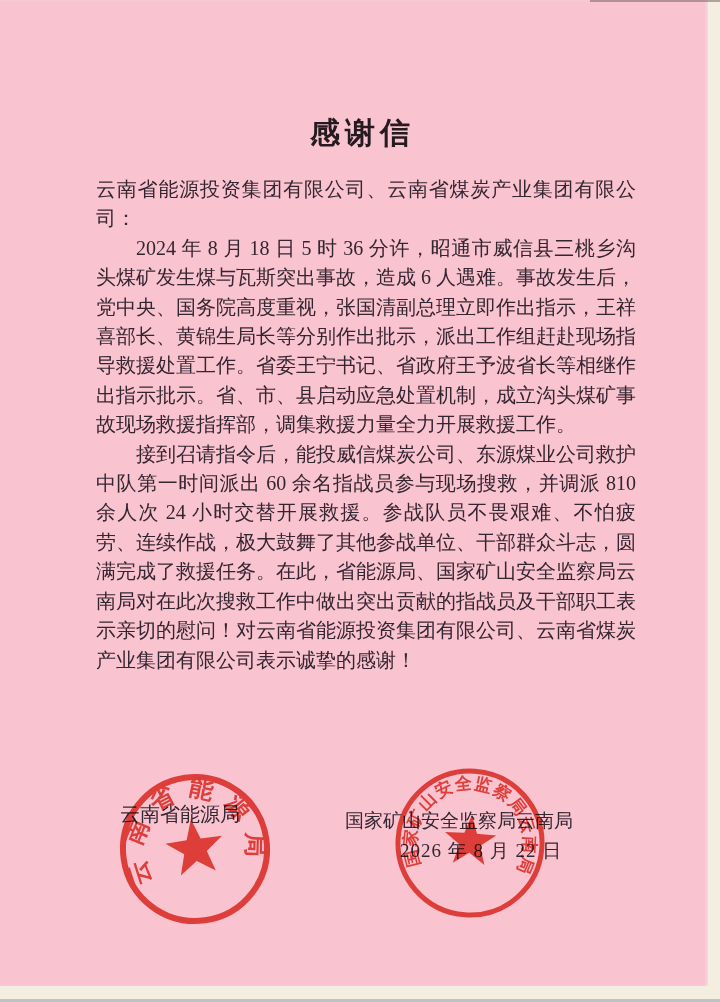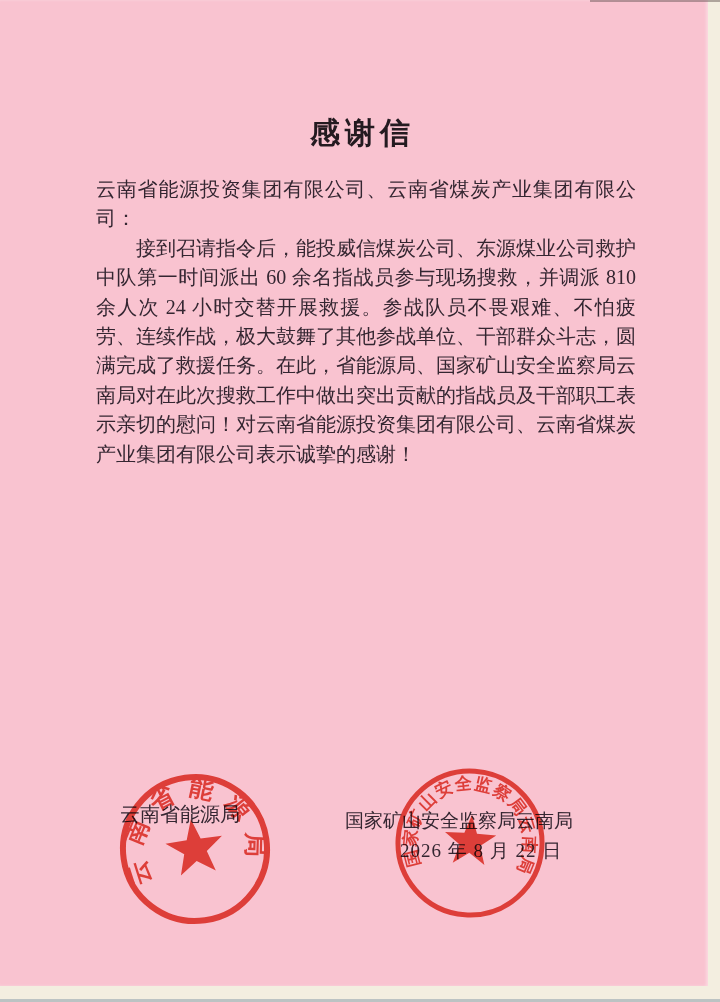--- a/index.html
+++ b/index.html
@@ -61,20 +61,21 @@
 <body>
 
 <div class="photo">
 
   <div class="paper">
 
     <h1 class="letter-title">感谢信</h1>
 
     <div class="letter-body">
       <p>云南省能源投资集团有限公司、云南省煤炭产业集团有限公司：</p>
+      <p class="indent">2024 年 8 月 18 日 5 时 36 分许，昭通市威信县三桃乡沟头煤矿发生煤与瓦斯突出事故，造成 6 人遇难。事故发生后，党中央、国务院高度重视，张国清副总理立即作出指示，王祥喜部长、黄锦生局长等分别作出批示，派出工作组赶赴现场指导救援处置工作。省委王宁书记、省政府王予波省长等相继作出指示批示。省、市、县启动应急处置机制，成立沟头煤矿事故现场救援指挥部，调集救援力量全力开展救援工作。</p>
       <p class="indent">接到召请指令后，能投威信煤炭公司、东源煤业公司救护中队第一时间派出 60 余名指战员参与现场搜救，并调派 810 余人次 24 小时交替开展救援。参战队员不畏艰难、不怕疲劳、连续作战，极大鼓舞了其他参战单位、干部群众斗志，圆满完成了救援任务。在此，省能源局、国家矿山安全监察局云南局对在此次搜救工作中做出突出贡献的指战员及干部职工表示亲切的慰问！对云南省能源投资集团有限公司、云南省煤炭产业集团有限公司表示诚挚的感谢！</p>
     </div>
 
     <div class="sig sig-left">云南省能源局</div>
 
     <div class="sig sig-right">国家矿山安全监察局云南局</div>
 
     <div class="sig sig-date">2026 年 8 月 22 日</div>
 
     <svg class="stamp stamp-left" viewBox="0 0 170 170">

